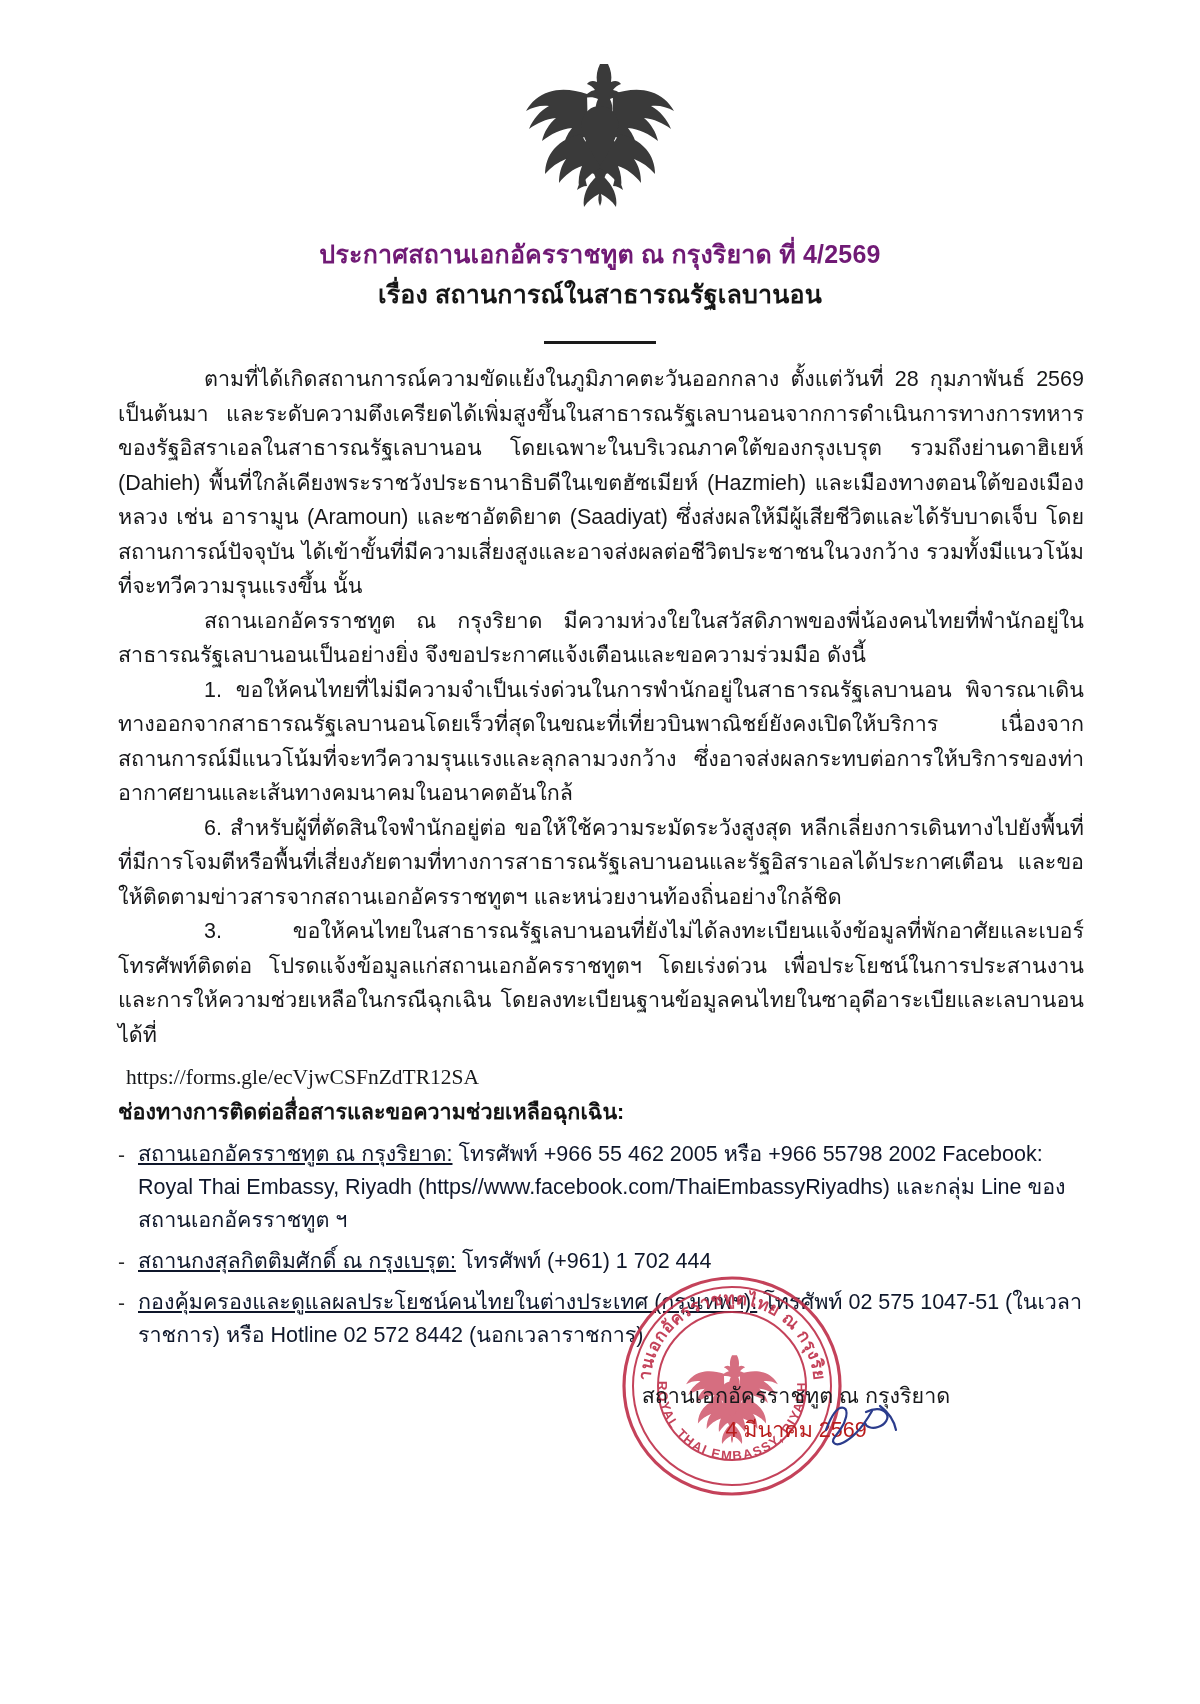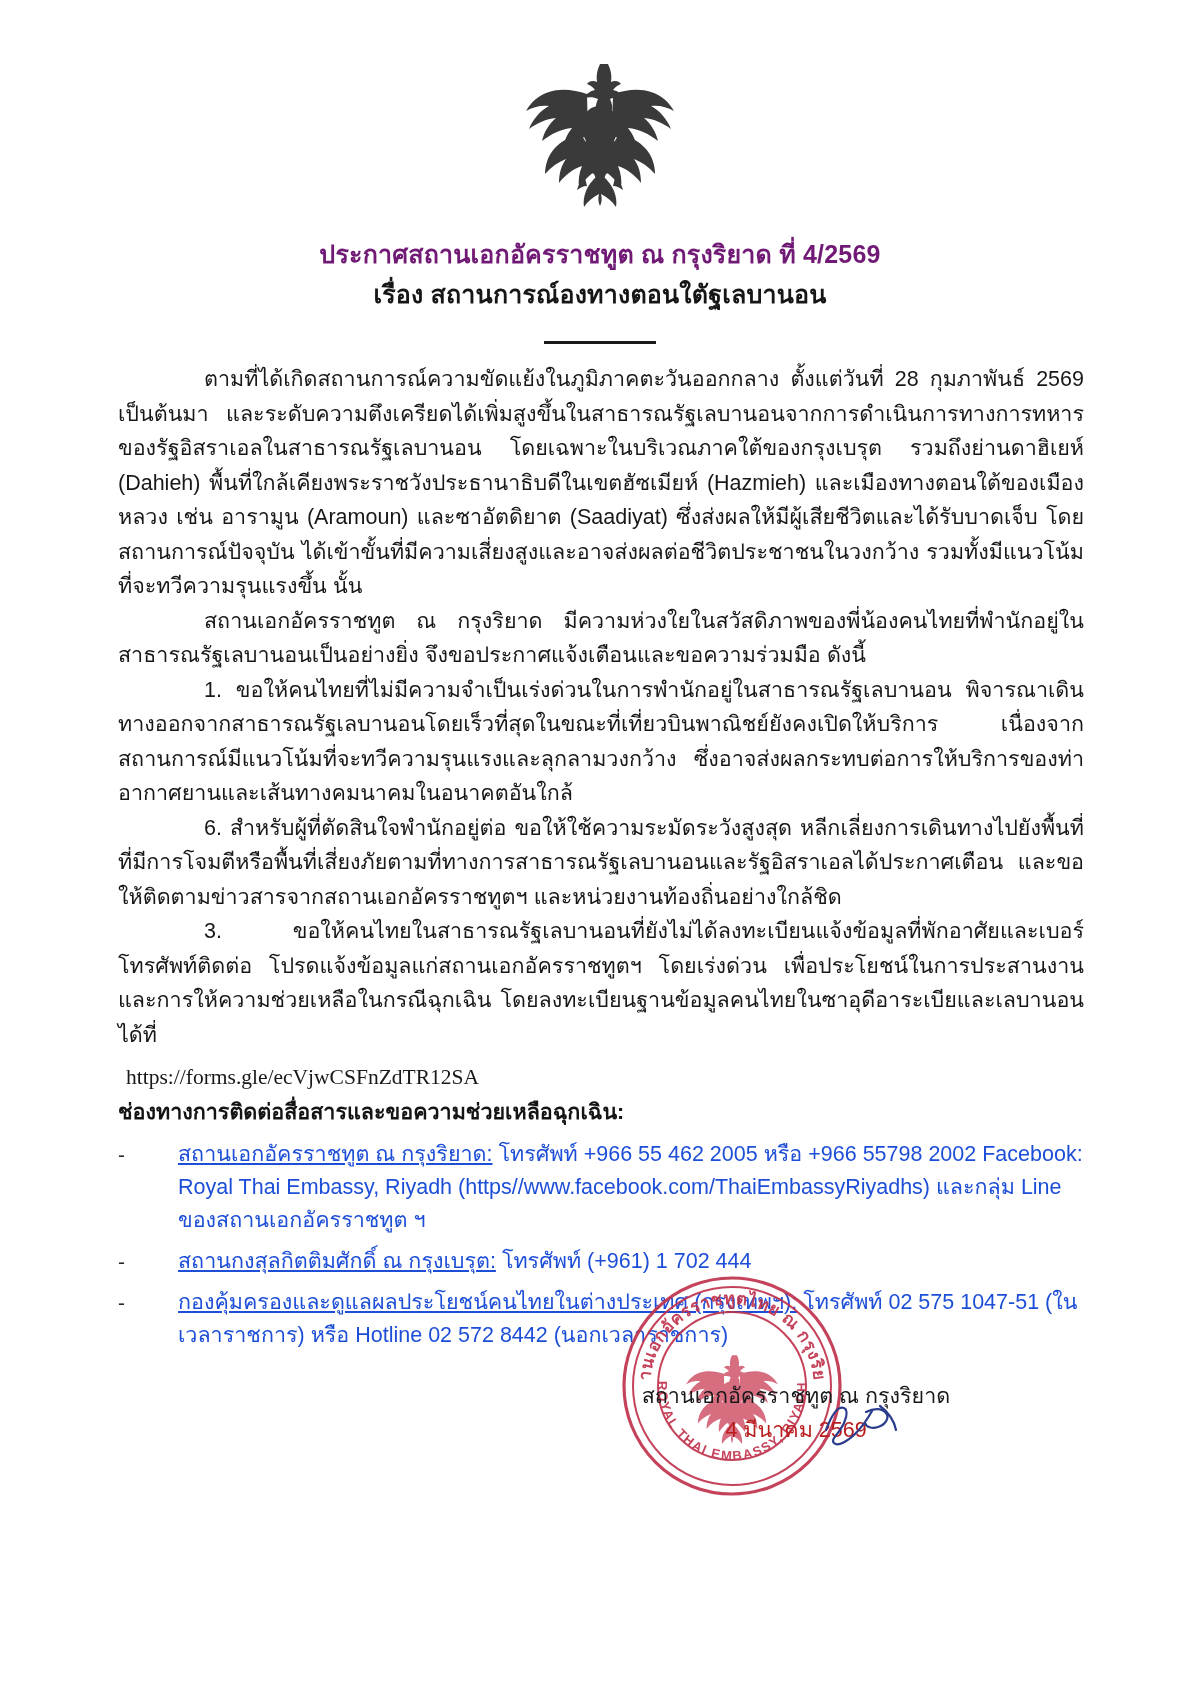--- a/index.html
+++ b/index.html
@@ -122,22 +122,21 @@
     width: 20px;
     flex: 0 0 20px;
     font-size: 21px;
     line-height: 33px;
     color: #2a2a2a;
   }
   .contact-text {
     flex: 1 1 auto;
     font-size: 21.5px;
     line-height: 33px;
-    color: #1d4ed8;
-    margin-left: 40px;
+    color: #0f172a;
   }
   .u {
     text-decoration: underline;
     text-underline-offset: 2px;
   }
 
   
   .closing {
     position: absolute;
     top: 1358px;
@@ -214,21 +213,21 @@
 
           <path d="M70 120 c-4 3 -7 7 -8 12 c3 -2 6 -4 10 -4 z"></path>
           <path d="M100 120 c4 3 7 7 8 12 c-3 -2 -6 -4 -10 -4 z"></path>
         </g>
       </svg>
     </span>
   </div>
 
   <div class="title-block">
     <div class="title-line1">ประกาศสถานเอกอัครราชทูต ณ กรุงริยาด ที่ 4/2569</div>
-    <div class="title-line2">เรื่อง สถานการณ์องทางตอนใตัฐเลบานอน</div>
+    <div class="title-line2">เรื่อง สถานการณ์ในสาธารณรัฐเลบานอน</div>
     <div class="rule-wrap">
       <span class="rule"></span>
     </div>
   </div>
 
   <div class="body-area">
     <p class="para">ตามที่ได้เกิดสถานการณ์ความขัดแย้งในภูมิภาคตะวันออกกลาง ตั้งแต่วันที่ 28 กุมภาพันธ์ 2569 เป็นต้นมา และระดับความตึงเครียดได้เพิ่มสูงขึ้นในสาธารณรัฐเลบานอนจากการดำเนินการทางการทหารของรัฐอิสราเอลในสาธารณรัฐเลบานอน โดยเฉพาะในบริเวณภาคใต้ของกรุงเบรุต รวมถึงย่านดาฮิเยห์ (Dahieh) พื้นที่ใกล้เคียงพระราชวังประธานาธิบดีในเขตฮัซเมียห์ (Hazmieh) และเมืองทางตอนใต้ของเมืองหลวง เช่น อารามูน (Aramoun) และซาอัตดิยาต (Saadiyat) ซึ่งส่งผลให้มีผู้เสียชีวิตและได้รับบาดเจ็บ โดยสถานการณ์ปัจจุบัน ได้เข้าขั้นที่มีความเสี่ยงสูงและอาจส่งผลต่อชีวิตประชาชนในวงกว้าง รวมทั้งมีแนวโน้มที่จะทวีความรุนแรงขึ้น นั้น</p>
     <p class="para">สถานเอกอัครราชทูต ณ กรุงริยาด มีความห่วงใยในสวัสดิภาพของพี่น้องคนไทยที่พำนักอยู่ในสาธารณรัฐเลบานอนเป็นอย่างยิ่ง จึงขอประกาศแจ้งเตือนและขอความร่วมมือ ดังนี้</p>
     <p class="para">1. ขอให้คนไทยที่ไม่มีความจำเป็นเร่งด่วนในการพำนักอยู่ในสาธารณรัฐเลบานอน พิจารณาเดินทางออกจากสาธารณรัฐเลบานอนโดยเร็วที่สุดในขณะที่เที่ยวบินพาณิชย์ยังคงเปิดให้บริการ เนื่องจากสถานการณ์มีแนวโน้มที่จะทวีความรุนแรงและลุกลามวงกว้าง ซึ่งอาจส่งผลกระทบต่อการให้บริการของท่าอากาศยานและเส้นทางคมนาคมในอนาคตอันใกล้</p>
     <p class="para">6. สำหรับผู้ที่ตัดสินใจพำนักอยู่ต่อ ขอให้ใช้ความระมัดระวังสูงสุด หลีกเลี่ยงการเดินทางไปยังพื้นที่ที่มีการโจมตีหรือพื้นที่เสี่ยงภัยตามที่ทางการสาธารณรัฐเลบานอนและรัฐอิสราเอลได้ประกาศเตือน และขอให้ติดตามข่าวสารจากสถานเอกอัครราชทูตฯ และหน่วยงานท้องถิ่นอย่างใกล้ชิด</p>

